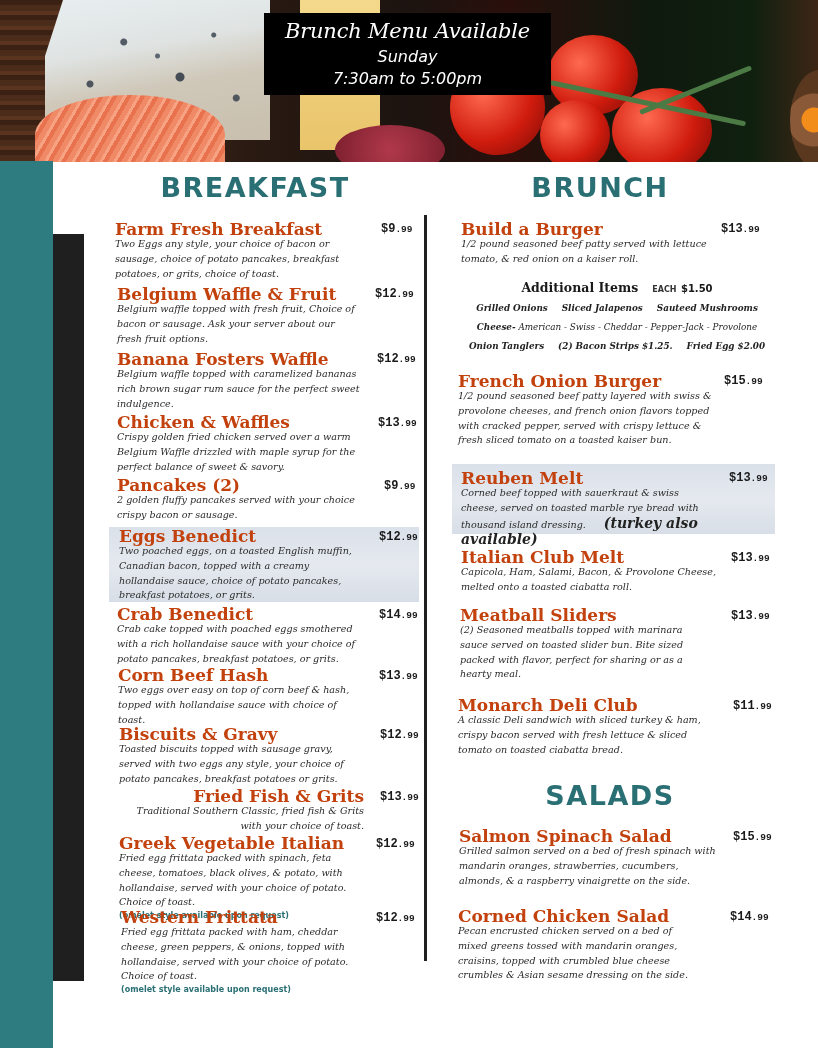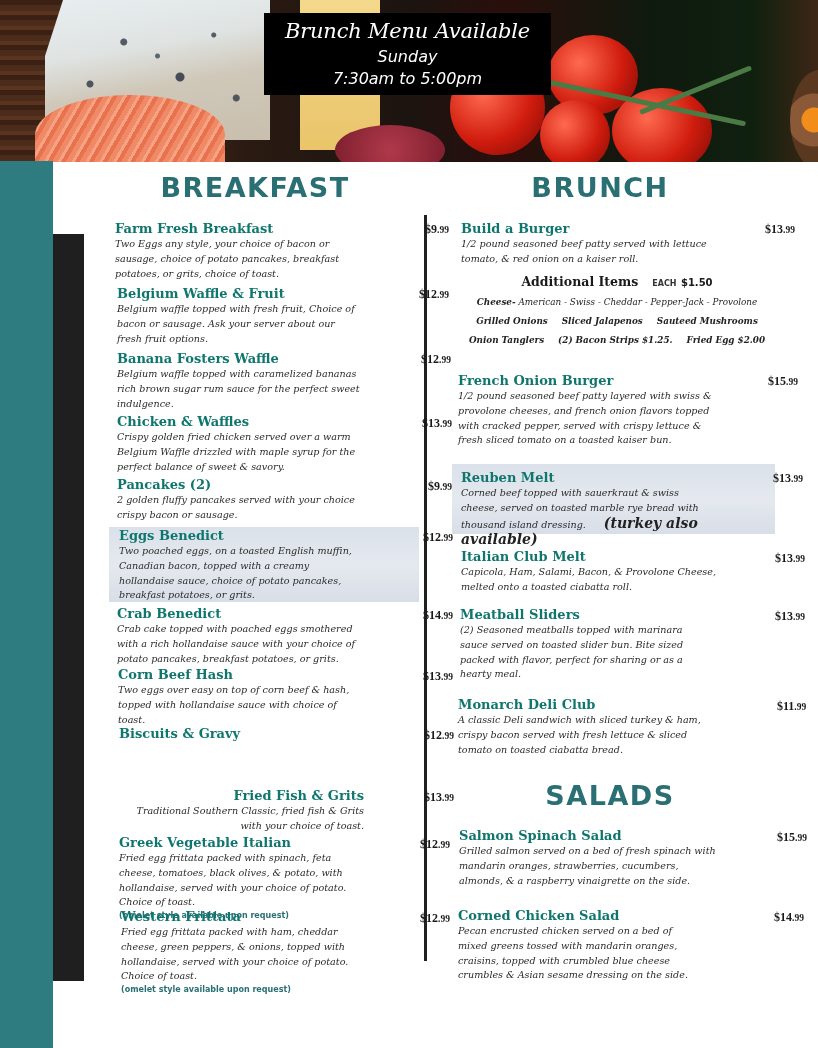--- a/index.html
+++ b/index.html
@@ -46,29 +46,29 @@
   .teal-band { position:absolute; left:0; top:161px; width:53px; height:887px; background:#2e7b80; }
   .dark-bar { position:absolute; left:53px; top:234px; width:31px; height:747px; background:#1f1f1f; }
   .divider { position:absolute; left:424px; top:215px; width:3px; height:746px; background:#202020; }
 
   
   .section-title { position:absolute; font-family:"DejaVu Sans", sans-serif; font-weight:bold;
     color:#2a6f74; font-size:27px; letter-spacing:1.5px; text-align:center; }
 
   
   .item { position:absolute; }
-  .item .name { font-family:"DejaVu Serif", serif; font-weight:bold; font-size:13px; line-height:16px; color:#0f766e; white-space:nowrap; }
+  .item .name { font-family:"DejaVu Serif", serif; font-weight:bold; font-size:17px; line-height:16px; color:#c2410c; white-space:nowrap; }
   .item .desc { font-family:"DejaVu Serif", serif; font-style:italic; font-size:9.6px; line-height:14.8px; color:#2a2a2a; }
   .item .note { font-family:"DejaVu Sans", sans-serif; font-weight:bold; font-size:8px; line-height:11px; color:#2a6f74; }
-  .price { position:absolute; font-family:Liberation Serif, serif; font-weight:bold; font-size:12px; color:#1a1a1a; white-space:nowrap;margin-left:44px; }
+  .price { position:absolute; font-family:Liberation Mono, monospace; font-weight:bold; font-size:12px; color:#1a1a1a; white-space:nowrap; }
   .price .cents { font-size:9.5px; }
   .highlight { position:absolute; background: linear-gradient(180deg, #dbe1ea 0%, #e5e9ef 50%, #d8dee7 100%); }
 
   
-  .addl { position:absolute; left:452px; top:273px; width:330px; text-align:center; }
+  .addl { position:absolute; left:452px; top:279px; width:330px; text-align:center; }
   .addl .head { font-family:"DejaVu Serif", serif; font-weight:bold; font-size:12.5px; line-height:18px; color:#1a1a1a; }
   .addl .each { font-family:"DejaVu Sans", sans-serif; font-weight:bold; font-size:8px; color:#333; margin-left:14px; }
   .addl .each-price { font-family:"DejaVu Sans", sans-serif; font-weight:bold; font-size:10px; }
   .addl .row { font-family:"DejaVu Serif", serif; font-style:italic; font-size:8.8px; line-height:19px; color:#222; white-space:nowrap; }
   .addl .row b { font-style:italic; }
   .addl .row span.gap { display:inline-block; width:14px; }
   .inline-note { font-family:"DejaVu Serif", serif; font-weight:bold; font-style:italic; font-size:14px; color:#222; margin-left:18px; }
 </style>
 </head>
 <body>
@@ -145,20 +145,21 @@
 <div class="price" style="left:379px;top:608px;"><span>$14</span><span class="cents">.99</span></div>
 
 <div class="item" style="left:118px;top:667px;width:245px;">
   <div class="name">Corn Beef Hash</div>
   <div class="desc">Two eggs over easy on top of corn beef &amp; hash, topped with hollandaise sauce with choice of toast.</div>
 </div>
 <div class="price" style="left:379px;top:669px;"><span>$13</span><span class="cents">.99</span></div>
 
 <div class="item" style="left:119px;top:726px;width:245px;">
   <div class="name">Biscuits &amp; Gravy</div>
+  <div class="desc">Toasted biscuits topped with sausage gravy, served with two eggs any style, your choice of potato pancakes, breakfast potatoes or grits.</div>
 </div>
 <div class="price" style="left:380px;top:728px;"><span>$12</span><span class="cents">.99</span></div>
 
 <div class="item" style="left:119px;top:788px;width:245px;text-align:right;">
   <div class="name">Fried Fish &amp; Grits</div>
   <div class="desc">Traditional Southern Classic, fried fish &amp; Grits with your choice of toast.</div>
 </div>
 <div class="price" style="left:380px;top:790px;"><span>$13</span><span class="cents">.99</span></div>
 
 <div class="item" style="left:119px;top:835px;width:250px;">
@@ -181,22 +182,22 @@
   <div class="name">Build a Burger</div>
   <div class="desc">1/2 pound seasoned beef patty served with lettuce tomato, &amp; red onion on a kaiser roll.</div>
 </div>
 <div class="price" style="left:721px;top:222px;"><span>$13</span><span class="cents">.99</span></div>
 
 <div class="addl">
   <div class="head">
     <span>Additional Items</span><span class="each">EACH</span>
     <span class="each-price">$1.50</span>
   </div>
+  <div class="row"><b>Grilled Onions</b><span class="gap"></span><b>Sliced Jalapenos</b><span class="gap"></span><b>Sauteed Mushrooms</b></div>
   <div class="row"><b>Cheese-</b> <span>American - Swiss - Cheddar - Pepper-Jack - Provolone</span></div>
-  <div class="row"><b>Grilled Onions</b><span class="gap"></span><b>Sliced Jalapenos</b><span class="gap"></span><b>Sauteed Mushrooms</b></div>
   <div class="row"><b>Onion Tanglers</b><span class="gap"></span><b>(2) Bacon Strips  $1.25.</b><span class="gap"></span><b>Fried Egg $2.00</b></div>
 </div>
 
 <div class="item" style="left:458px;top:373px;width:270px;">
   <div class="name">French Onion Burger</div>
   <div class="desc">1/2 pound seasoned beef patty layered with swiss &amp; provolone cheeses, and french onion flavors topped with cracked pepper, served with crispy lettuce &amp; fresh sliced tomato on a toasted kaiser bun.</div>
 </div>
 <div class="price" style="left:724px;top:374px;"><span>$15</span><span class="cents">.99</span></div>
 
 <div class="highlight" style="left:452px;top:464px;width:323px;height:70px;"></div>

